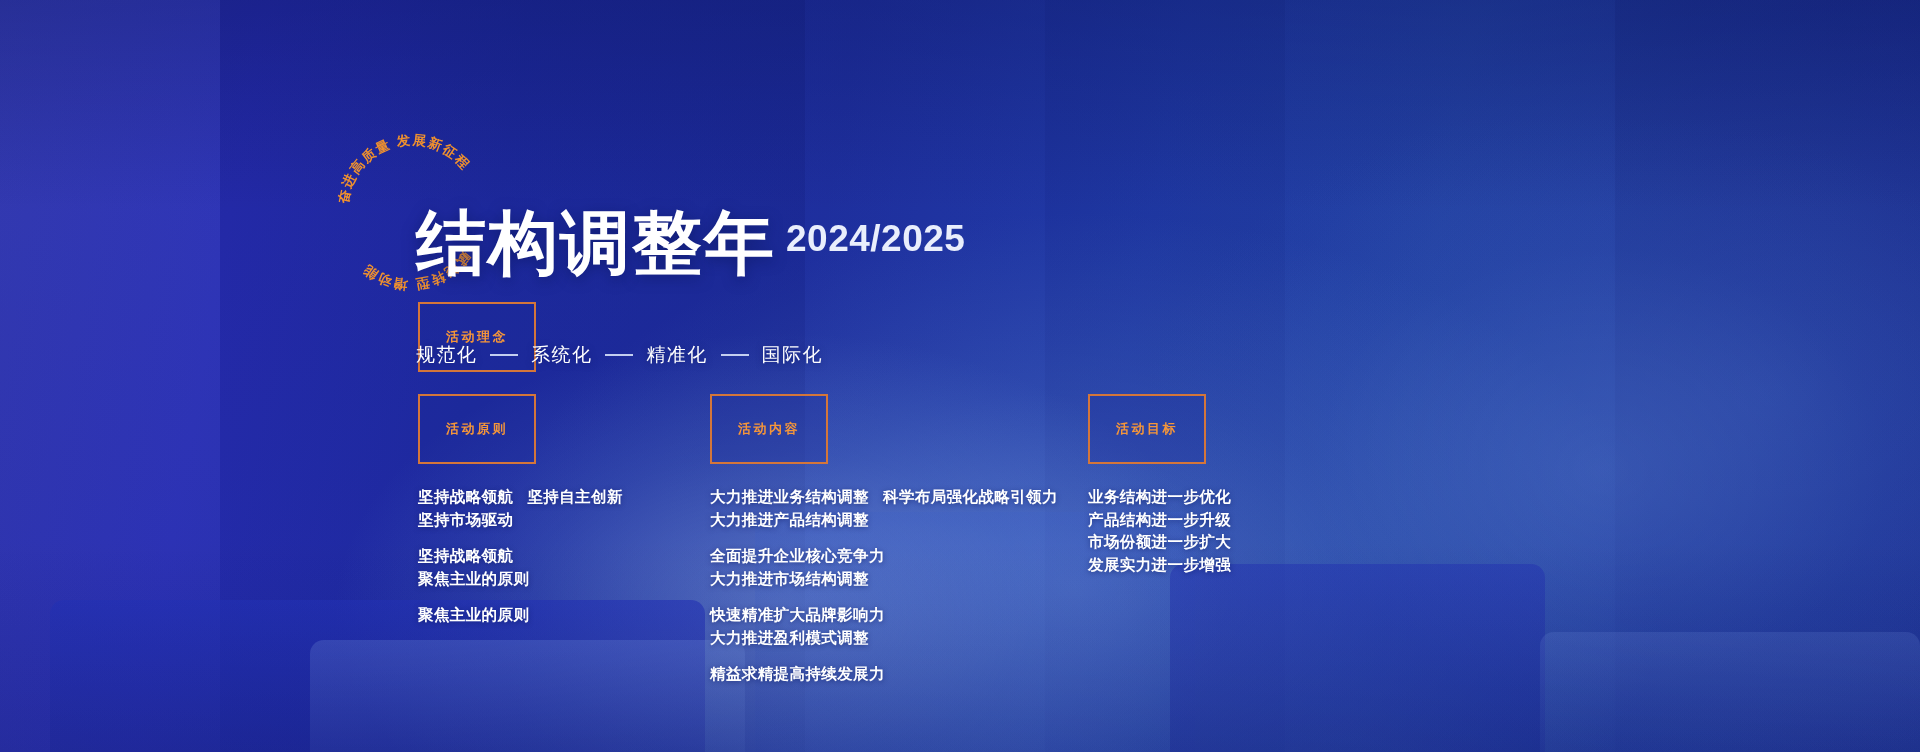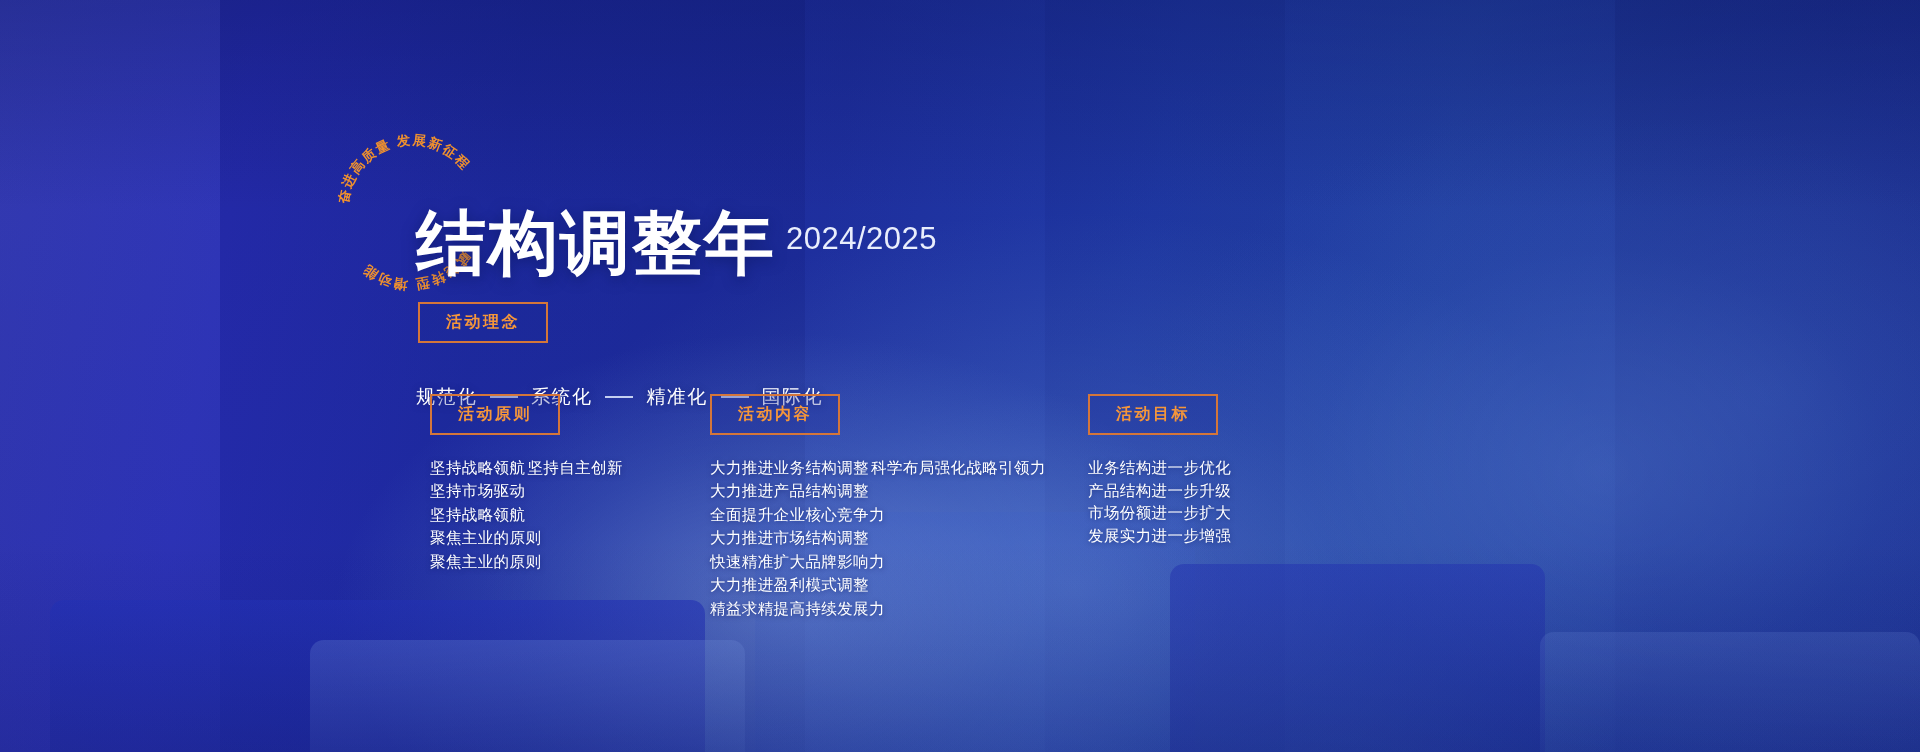--- a/index.html
+++ b/index.html
@@ -75,59 +75,59 @@
     display:flex; align-items:center; gap:10px;
   }
   .main-title {
     font-family:"DejaVu Sans","Liberation Sans",sans-serif;
     font-size:70px; font-weight:bold; color:#ffffff;
     letter-spacing:2px; line-height:1;
     text-shadow:0 3px 14px rgba(10,20,90,0.55);
   }
   .year {
     font-family:"Liberation Sans","DejaVu Sans",sans-serif;
-    font-size:31px; font-weight:400; color:#e9eefc;
+    font-size:37px; font-weight:700; color:#e9eefc;
     letter-spacing:0.5px; padding-bottom:8px;
   }
 
   
   .badge {
     display:inline-flex; align-items:center; justify-content:center;
     border:2px solid #d4763a;
     color:#f5963a;
-    font-size:16px; font-weight:bold;
+    font-size:13px; font-weight:bold;
     letter-spacing:2.5px;
-    padding:8px 26px;
+    padding:24px 26px;
     background:rgba(30,44,150,0.28);
   }
   .badge-idea { position:absolute; left:418px; top:302px; }
 
   .idea-line {
     position:absolute; left:416px; top:342px;
     display:flex; align-items:center; gap:13px;
     color:#ffffff; font-size:19px; letter-spacing:1.4px;
     text-shadow:0 1px 6px rgba(10,20,90,0.5);
-    margin-top:42px;
   }
   .dash { display:inline-block; width:28px; height:1.5px; background:rgba(225,235,255,0.85); }
 
   
   .col { position:absolute; }
-  .col-1 { left:430px;  top:394px; }
+  .col-1 { left:418px;  top:394px; }
   .col-2 { left:710px;  top:394px; }
   .col-3 { left:1088px; top:394px; }
 
   .col .badge { position:relative; left:0; top:0; }
 
   .col-body { margin-top:22px; }
   .row {
-    display:flex; gap:2px;
+    display:flex; gap:14px;
     color:#ffffff; font-size:15.5px; line-height:22.5px;
     letter-spacing:0.4px; white-space:nowrap;
     text-shadow:0 1px 5px rgba(10,20,90,0.55);
+    font-weight:bold;
   }
   .row + .row { margin-top:0px;flex-direction:column; }
   .row .c2 { color:#ffffff; }
 </style>
 </head>
 <body>
 
 <div class="banner">
 
   <div class="stripes">

